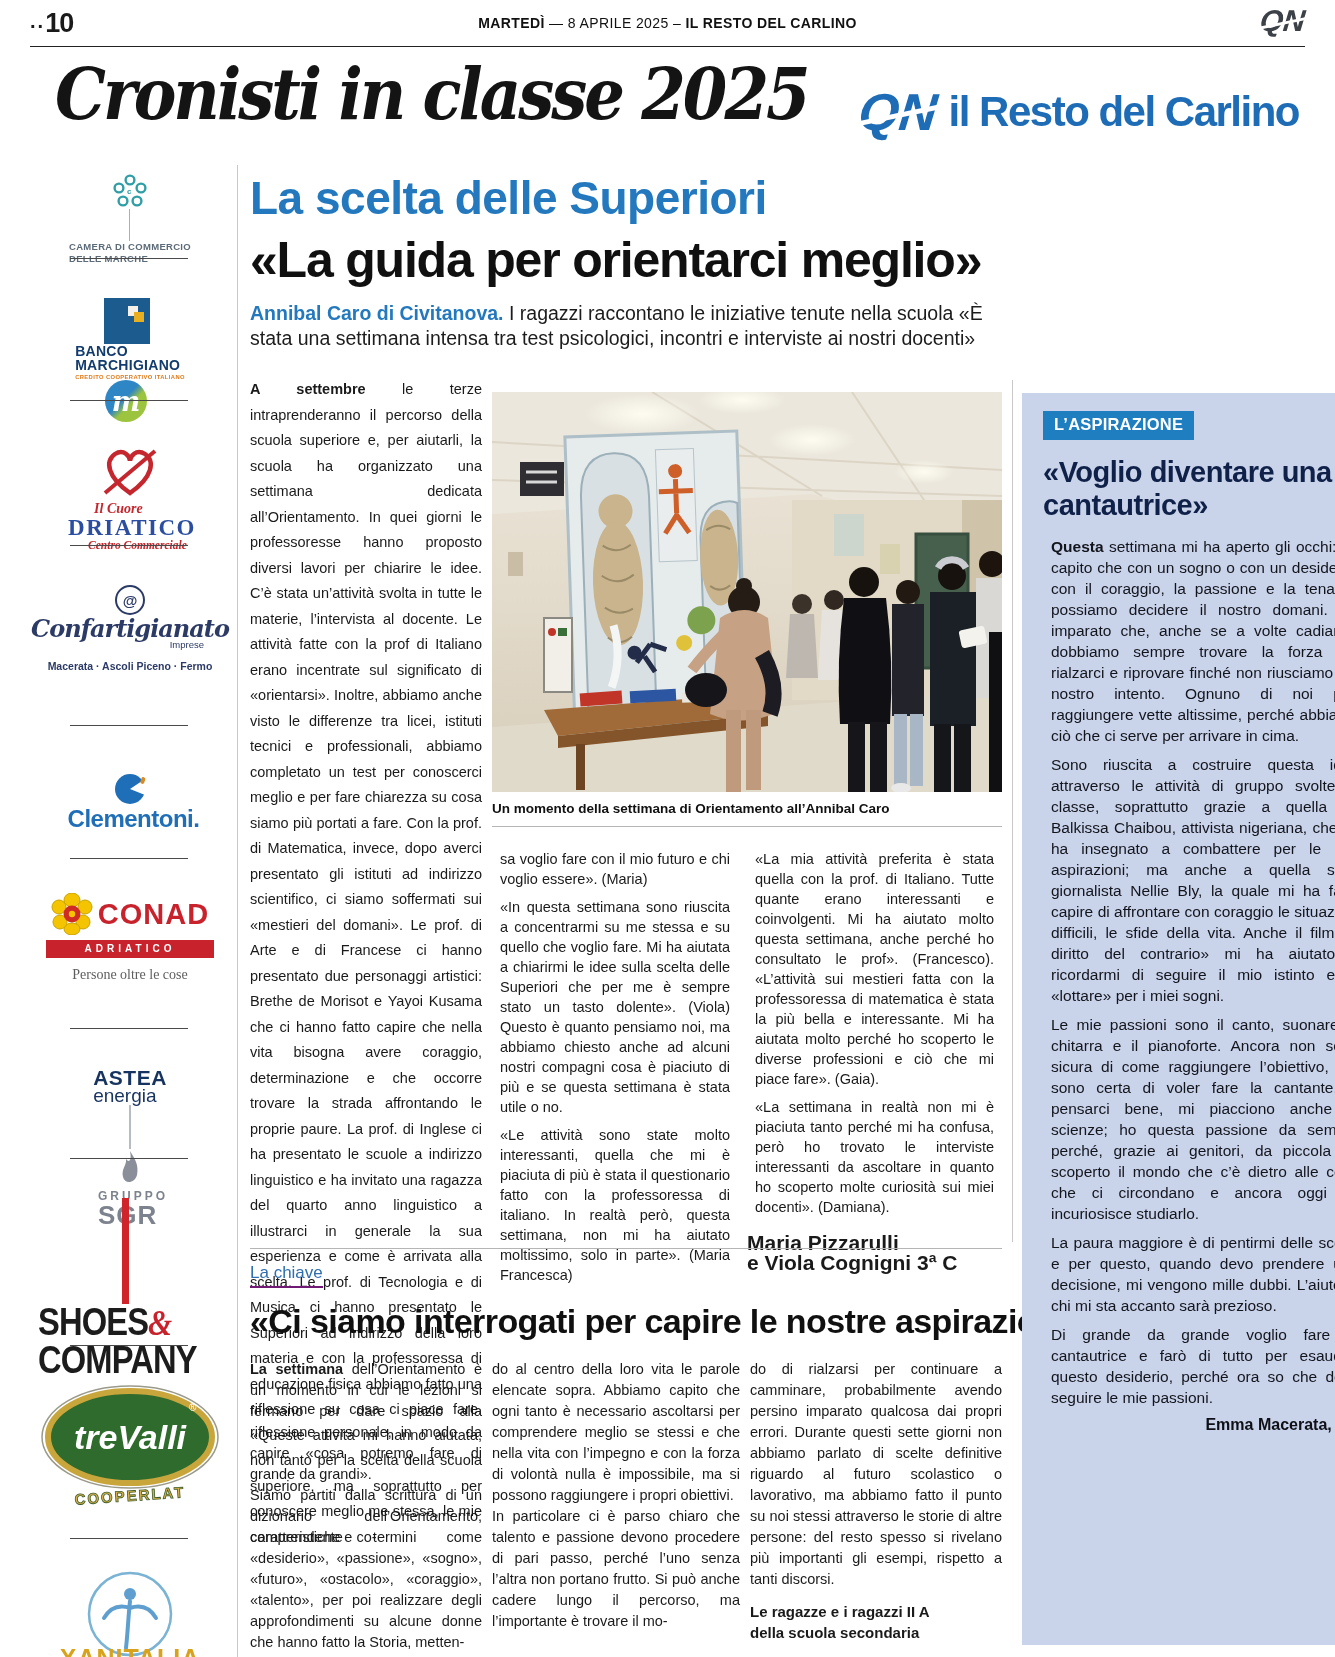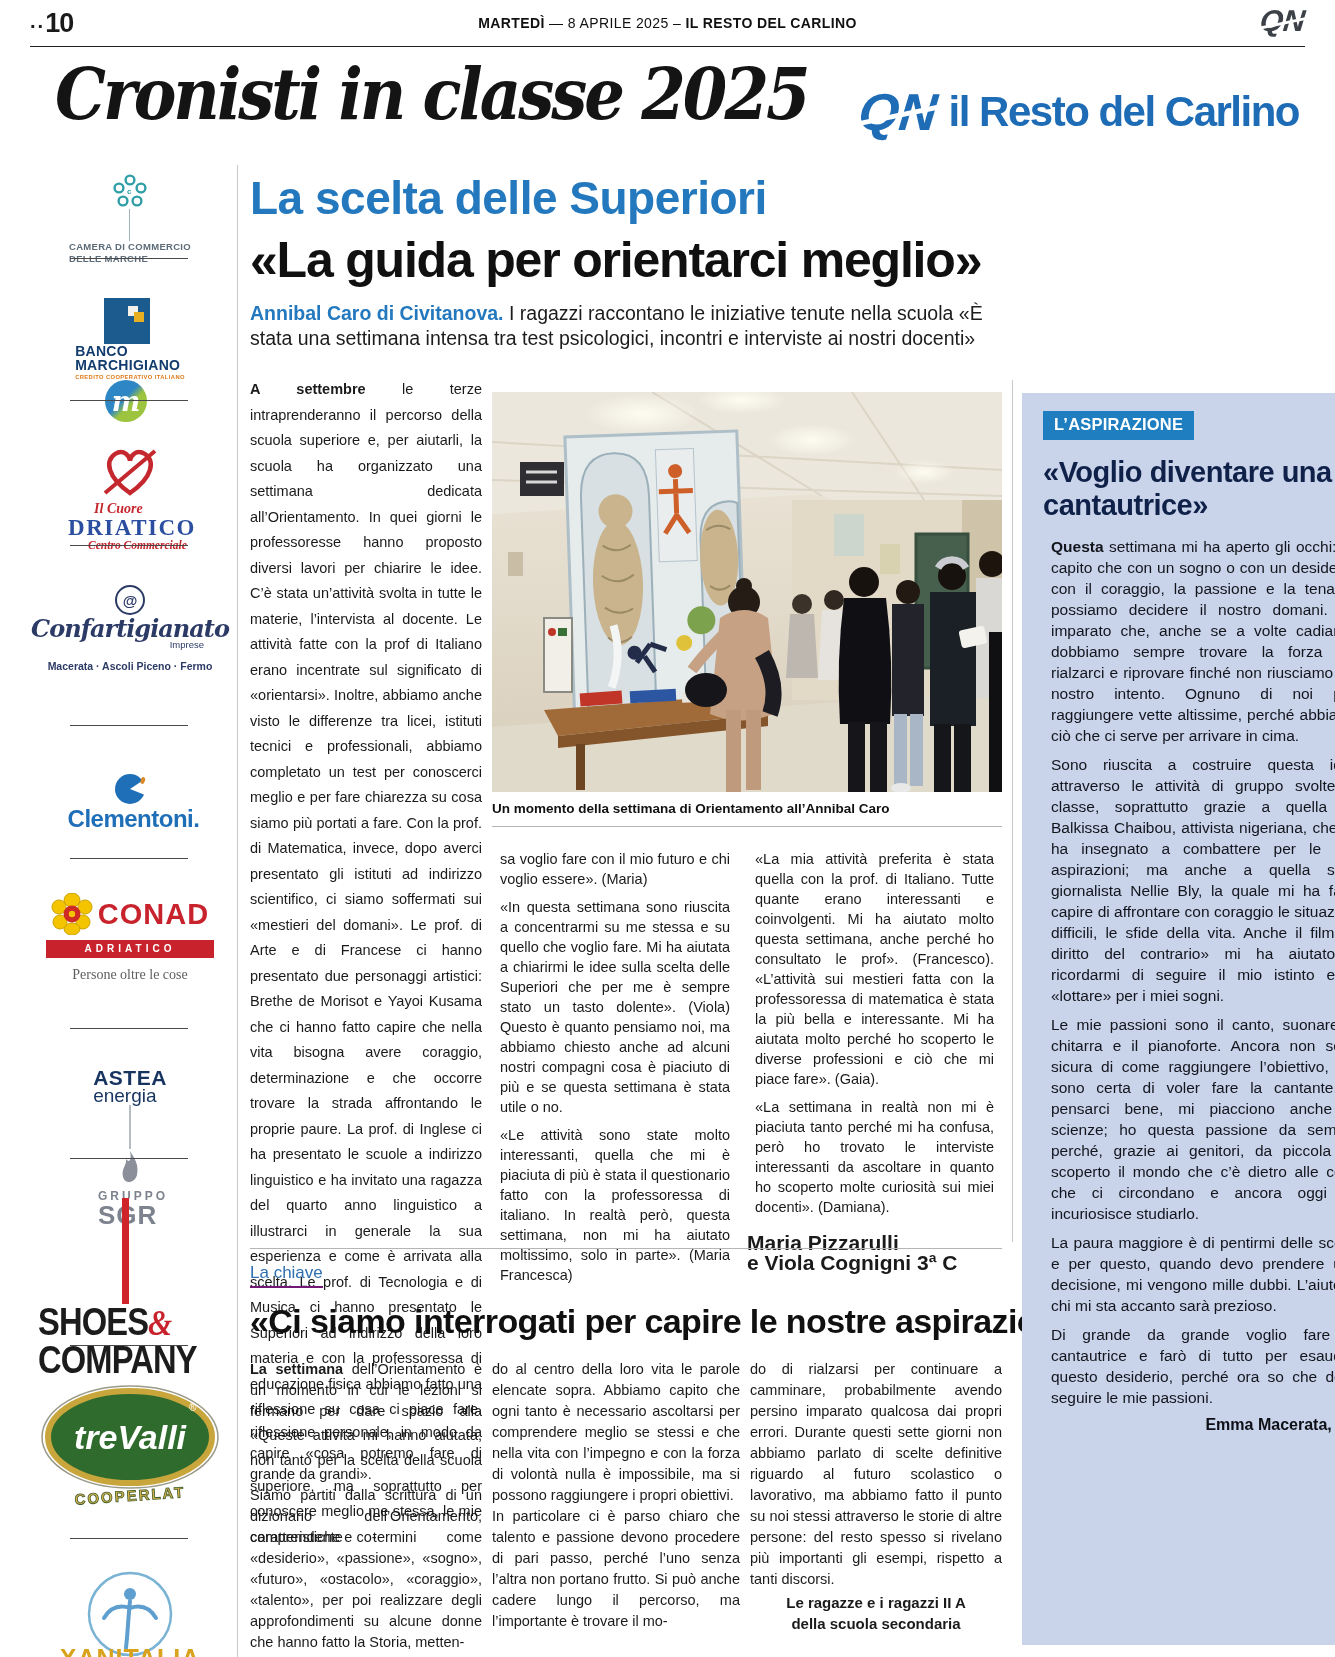--- a/index.html
+++ b/index.html
@@ -98,21 +98,21 @@
   .cols2 p{font-size:14.5px;line-height:20px;text-align:justify;margin:8px}
   .byline{font-weight:bold;text-align:left;font-size:21px;line-height:20px;margin-top:16px}
 
   
   .bottom{position:absolute;left:250px;top:1248px;width:752px;border-top:1px solid #b5b5b5;padding-top:14px}
   .blabel{display:inline-block;color:#2e6fb0;font-size:17px;border-bottom:2px solid #701a75;padding-bottom:3px}
   .bheadline{font-size:34px;font-weight:bold;letter-spacing:-.6px;margin-top:14px;color:#101010;white-space:nowrap}
   .bcols{display:flex;gap:10px;margin-top:18px}
   .bc1{width:232px}.bc2{width:248px}.bc3{width:252px}
   .bcols p{font-size:14.5px;line-height:21px;text-align:justify;margin:0}
-  .bbyline{font-weight:bold;text-align:center;font-size:15px;line-height:21px;margin-top:2px}
+  .bbyline{font-weight:bold;text-align:left;font-size:15px;line-height:21px;margin-top:11px}
 
   
   .box{position:absolute;left:1022px;top:393px;width:366px;height:1252px;background:#c9d3ea;
        padding:18px 21px;box-sizing:border-box}
   .box-label{display:inline-block;background:#1e7ec0;color:#fff;font-weight:bold;font-size:16.5px;
              padding:4px 11px 6px;letter-spacing:.2px}
   .box-head{font-size:29px;font-weight:bold;color:#0f2149;line-height:33px;margin-top:16px;letter-spacing:-.5px}
   .box p{font-size:15.5px;line-height:21px;text-align:justify;margin:8px;color:#13151d}
   .box p.first{margin-top:14px}
   .box .sig{font-weight:bold;text-align:right;margin-top:3px;font-size:16px;color:#0e1016}

